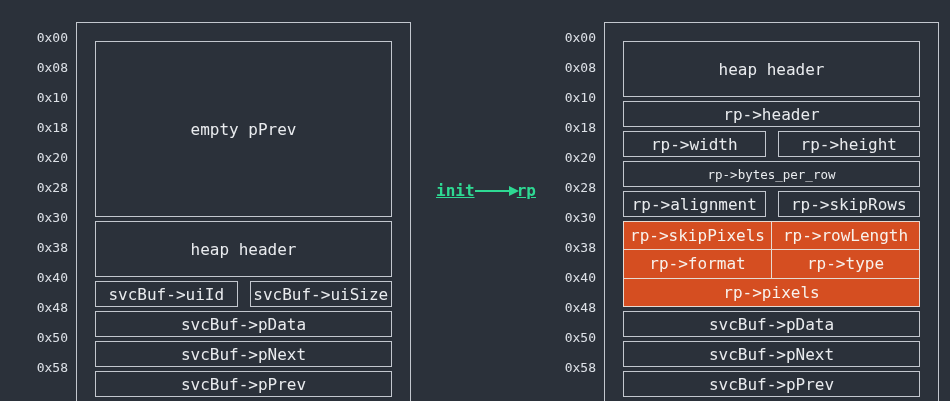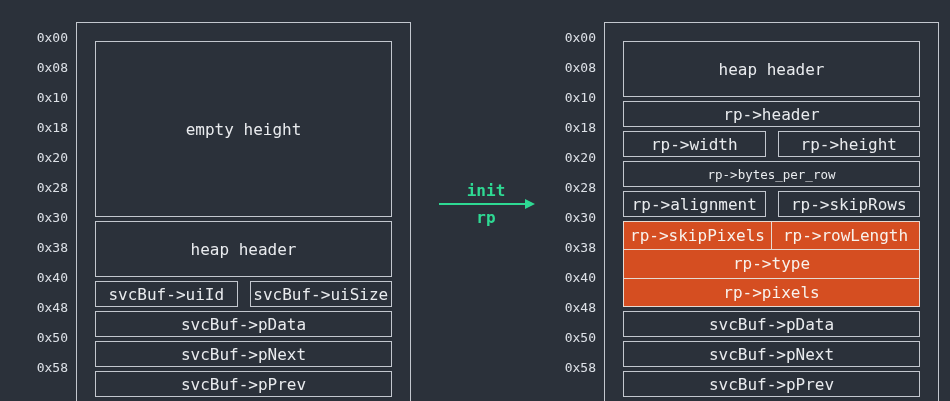--- a/index.html
+++ b/index.html
@@ -63,23 +63,23 @@
     flex: 1;
     display: flex; align-items: center; justify-content: center;
     color: #f8f2ec; font-size: 16px;
     white-space: nowrap;
   }
   .ocell + .ocell { border-left: 1px solid #e6dad2; }
 
   .init-arrow {
     position: absolute; left: 436px; top: 181px;
     width: 100px;
-    display: flex; flex-direction: column; align-items: center;
+    display: flex; flex-direction: row; align-items: center;
     color: #2ed993;
-    font-size: 16px; font-weight: bold;
+    font-size: 16px; font-weight: bold; text-decoration: underline;
   }
   .arrow-label { height: 19px; line-height: 19px; }
   .arrow-shaft {
     position: relative;
     width: 94px; height: 2px;
     background: #2ed993;
     margin: 3px 0;
   }
   .arrow-shaft::after {
     content: "";
@@ -104,21 +104,21 @@
       <div class="addr">0x20</div>
       <div class="addr">0x28</div>
       <div class="addr">0x30</div>
       <div class="addr">0x38</div>
       <div class="addr">0x40</div>
       <div class="addr">0x48</div>
       <div class="addr">0x50</div>
       <div class="addr">0x58</div>
     </div>
     <div class="membox">
-      <div class="cell h6">empty height</div>
+      <div class="cell h6">empty pPrev</div>
       <div class="cell h2">heap header</div>
       <div class="splitrow">
         <div class="cell">svcBuf-&gt;uiId</div>
         <div class="cell">svcBuf-&gt;uiSize</div>
       </div>
       <div class="cell">svcBuf-&gt;pData</div>
       <div class="cell">svcBuf-&gt;pNext</div>
       <div class="cell">svcBuf-&gt;pPrev</div>
     </div>
   </div>
@@ -157,20 +157,21 @@
       <div class="splitrow">
         <div class="cell">rp-&gt;alignment</div>
         <div class="cell">rp-&gt;skipRows</div>
       </div>
       <div class="orange-group">
         <div class="orow">
           <div class="ocell">rp-&gt;skipPixels</div>
           <div class="ocell">rp-&gt;rowLength</div>
         </div>
         <div class="orow">
+          <div class="ocell">rp-&gt;format</div>
           <div class="ocell">rp-&gt;type</div>
         </div>
         <div class="orow">
           <div class="ocell">rp-&gt;pixels</div>
         </div>
       </div>
       <div class="cell">svcBuf-&gt;pData</div>
       <div class="cell">svcBuf-&gt;pNext</div>
       <div class="cell">svcBuf-&gt;pPrev</div>
     </div>

